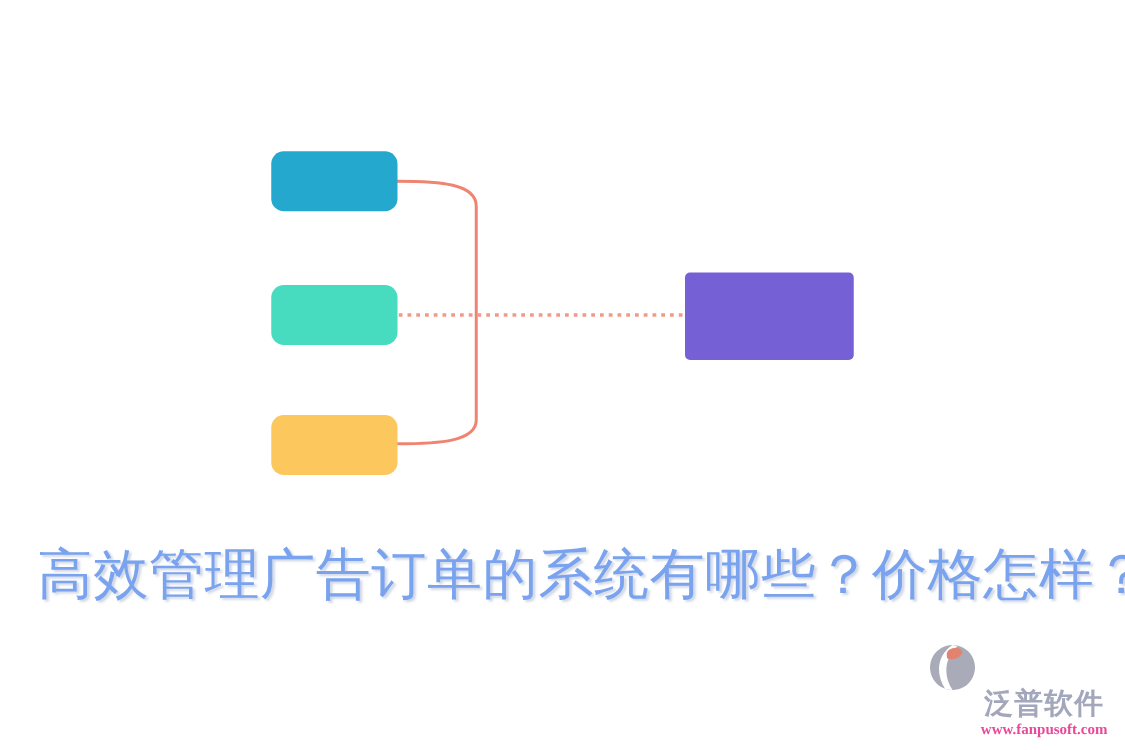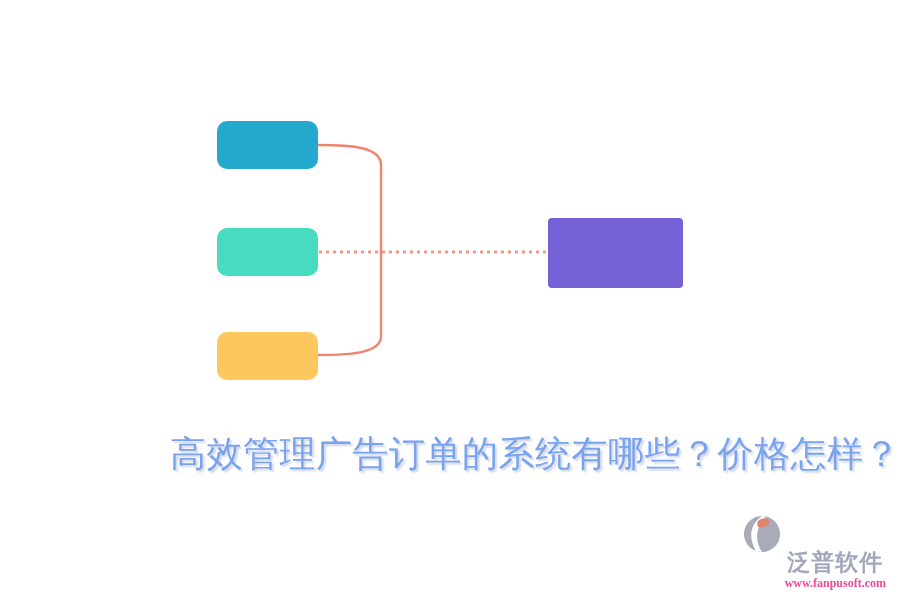--- a/index.html
+++ b/index.html
@@ -38,23 +38,23 @@
   .node-right  {
     left: 548px; top: 218px;
     width: 135px; height: 70px;
     border-radius: 4px;
   }
   .title {
     position: absolute;
     left: 30px;
     right: 0;
     top: 430px;
-    text-align: right;
+    text-align: center;
     font-family: "Liberation Serif", serif;
-    font-size: 36px;
+    font-size: 44px;
     font-weight: 400;
     letter-spacing: 0.5px;
     text-shadow: 2px 2px 2px rgba(165, 178, 205, 0.55);
     white-space: nowrap;
   }
   .footer-logo {
     position: absolute;
     right: 14px;
     bottom: 10px;
     display: flex;

